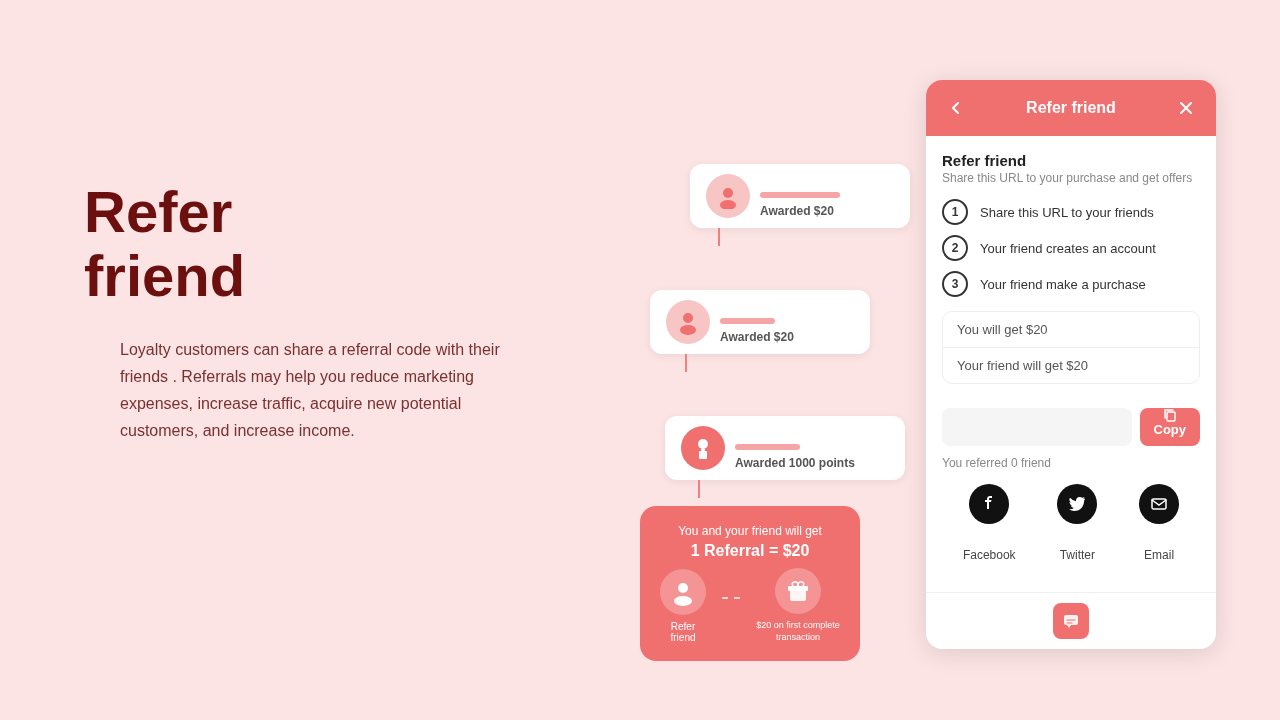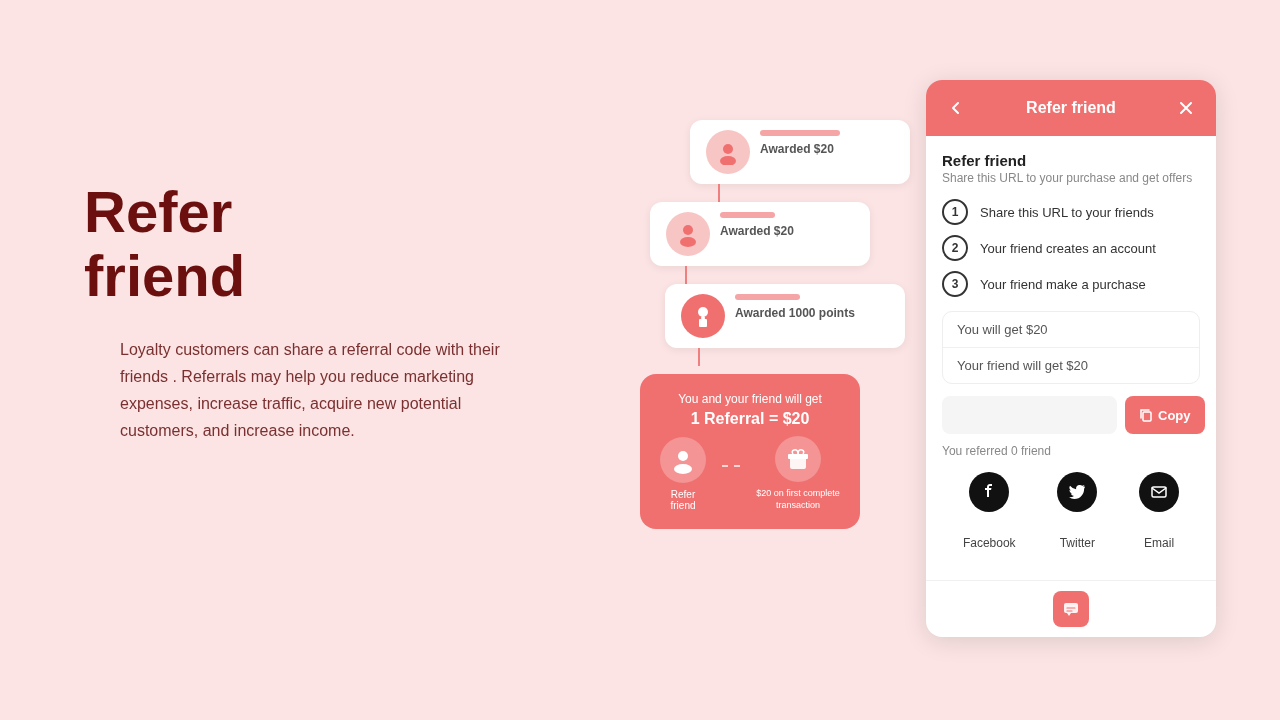--- a/index.html
+++ b/index.html
@@ -32,25 +32,26 @@
       line-height: 1.7;
       font-weight: 400;
       margin-left: 36px;
     }
 
     .referral-card {
       background: white;
       border-radius: 12px;
       padding: 10px 16px;
       display: flex;
-      align-items: flex-start;
+      align-items: flex-end;
       gap: 10px;
       margin-bottom: 0;
       box-shadow: 0 2px 8px rgba(0,0,0,0.07);
       width: 220px;
+      margin-top: 44px;
     }
     .referral-card .avatar {
       width: 44px;
       height: 44px;
       border-radius: 50%;
       background: #f8c5c5;
       display: flex;
       align-items: center;
       justify-content: center;
       flex-shrink: 0;
@@ -185,21 +186,21 @@
     .step-text {
       font-size: 13px;
       color: #333;
       font-weight: 500;
     }
 
     .reward-box {
       border: 1px solid #eee;
       border-radius: 10px;
       overflow: hidden;
-      margin-bottom: 12px;
+      margin-bottom: 24px;
     }
     .reward-row {
       padding: 10px 14px;
       font-size: 13px;
       color: #555;
       border-bottom: 1px solid #f0f0f0;
     }
     .reward-row:last-child { border-bottom: none; }
 
     .copy-row {
@@ -224,21 +225,21 @@
       color: white;
       border: none;
       border-radius: 8px;
       padding: 0 14px;
       height: 38px;
       font-size: 13px;
       font-weight: 600;
       cursor: pointer;
       display: flex;
       align-items: center;
-      gap: 5px;
+      flex-direction: column;
     }
 
     .referred-text {
       font-size: 12px;
       color: #888;
       margin-bottom: 14px;
     }
 
     .share-row {
       display: flex;

